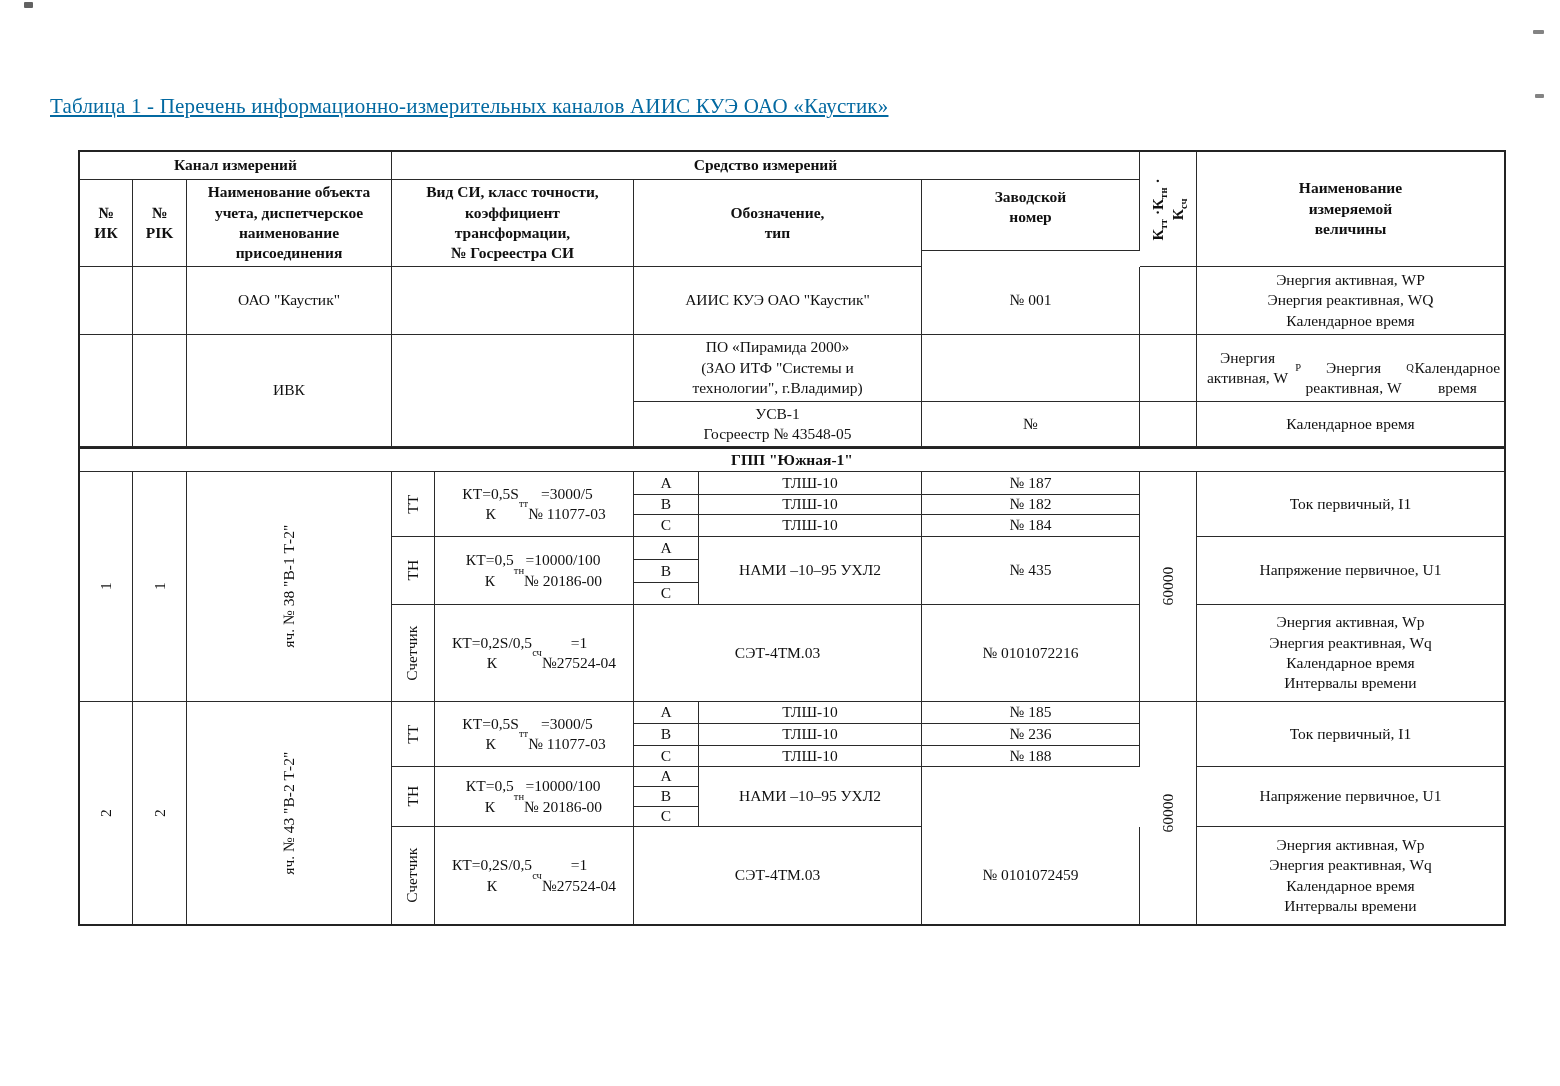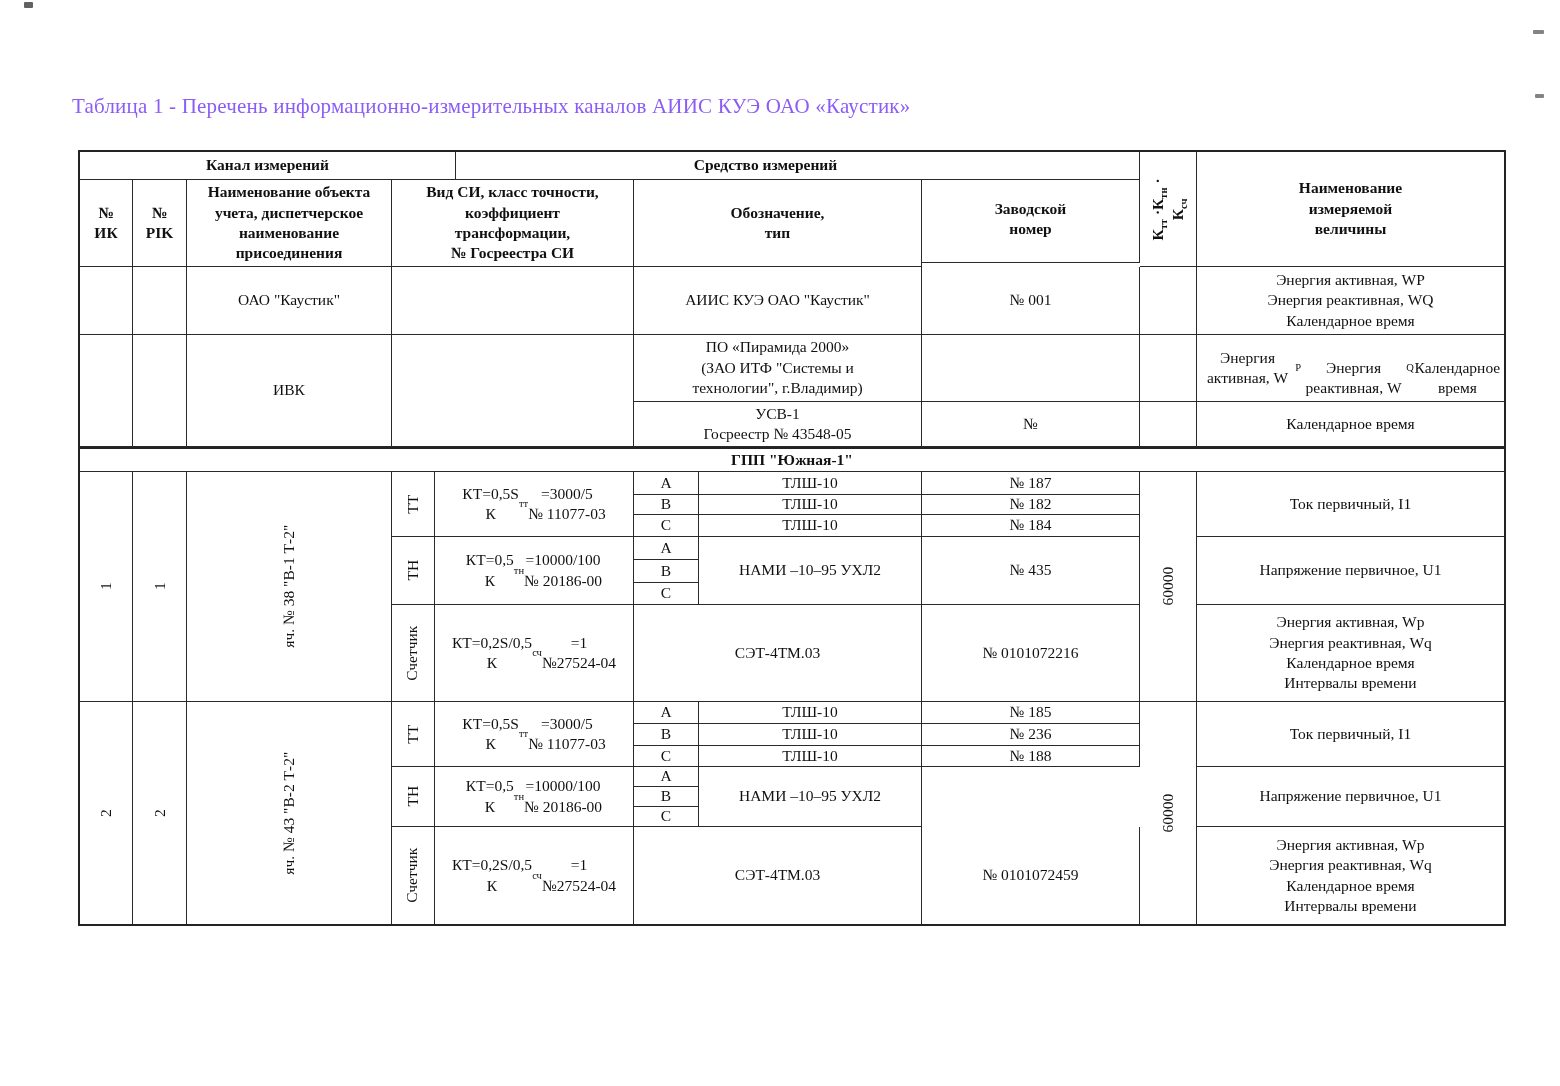--- a/index.html
+++ b/index.html
@@ -2,22 +2,23 @@
 <html><head>
 <meta charset="utf-8">
 <style>
   html,body{margin:0;padding:0;}
   body{
     width:1560px;height:1086px;position:relative;background:#ffffff;
     font-family:"Liberation Serif","DejaVu Serif",serif;color:#111;
     -webkit-font-smoothing:antialiased;
   }
   .title{
-    position:absolute;left:72px;top:94px;font-size:21px;letter-spacing:.2px;color:#8b5cf6;
+    position:absolute;left:50px;top:94px;font-size:21px;letter-spacing:.2px;color:#0369a1;
     white-space:nowrap;
+    text-decoration:underline;
   }
   .tbl{
     position:absolute;left:78px;top:150px;width:1424px;height:772px;
     border:2px solid #232323;background:#fff;
   }
   .c{
     position:absolute;box-sizing:border-box;
     border-right:1px solid #2a2a2a;border-bottom:1px solid #2a2a2a;
     display:flex;align-items:center;justify-content:center;
     text-align:center;font-size:15.5px;line-height:1.32;padding:0 3px;
@@ -37,21 +38,21 @@
 <div class="art" style="left:24px;top:2px;width:9px;height:6px;background:#2d2d2d;"></div>
 <div class="art" style="left:1533px;top:30px;width:11px;height:4px;"></div>
 <div class="art" style="left:1535px;top:94px;width:9px;height:4px;"></div>
 <div class="art" style="left:143px;top:536px;width:21px;height:3px;opacity:.45;"></div>
 <div class="art" style="left:1186px;top:518px;width:8px;height:5px;opacity:.5;"></div>
 
 <div class="title">Таблица 1 - Перечень информационно-измерительных каналов АИИС КУЭ ОАО «Каустик»</div>
 
 <div class="tbl">
 
-  <div class="c b" style="left:0;top:0;width:376px;height:28px;">Канал измерений</div>
+  <div class="c b" style="left:0;top:0;width:312px;height:28px;">Канал измерений</div>
   <div class="c b" style="left:312px;top:0;width:748px;height:28px;">Средство измерений</div>
   <div class="c b" style="left:1060px;top:0;width:57px;height:115px;">
       <span class="rot">К<sub>тт</sub> ·К<sub>тн</sub> ·<br>К<sub>сч</sub></span>
     </div>
   <div class="c b pre nr" style="left:1117px;top:0;width:307px;height:115px;">Наименование
 измеряемой
 величины</div>
 
   <div class="c b pre" style="left:0;top:28px;width:53px;height:87px;">№
 ИК</div>
@@ -60,21 +61,21 @@
   <div class="c b pre" style="left:107px;top:28px;width:205px;height:87px;">Наименование объекта
 учета,  диспетчерское
 наименование
 присоединения</div>
   <div class="c b pre" style="left:312px;top:28px;width:242px;height:87px;text-align:center;">Вид СИ, класс точности,
 коэффициент
 трансформации,
 № Госреестра СИ</div>
   <div class="c b pre" style="left:554px;top:28px;width:288px;height:87px;">Обозначение,
 тип</div>
-  <div class="c b pre" style="left:842px;top:24px;width:218px;height:87px;">Заводской
+  <div class="c b pre" style="left:842px;top:12px;width:218px;height:87px;">Заводской
 номер</div>
 
   <div class="c" style="left:0;top:115px;width:53px;height:68px;"></div>
   <div class="c" style="left:53px;top:115px;width:54px;height:68px;"></div>
   <div class="c" style="left:107px;top:115px;width:205px;height:68px;">ОАО "Каустик"</div>
   <div class="c" style="left:312px;top:115px;width:242px;height:68px;"></div>
   <div class="c" style="left:554px;top:115px;width:288px;height:68px;">АИИС КУЭ ОАО "Каустик"</div>
   <div class="c" style="left:842px;top:115px;width:218px;height:68px;">№ 001</div>
   <div class="c" style="left:1060px;top:115px;width:57px;height:68px;"></div>
   <div class="c pre nr" style="left:1117px;top:115px;width:307px;height:68px;">Энергия активная, WP

